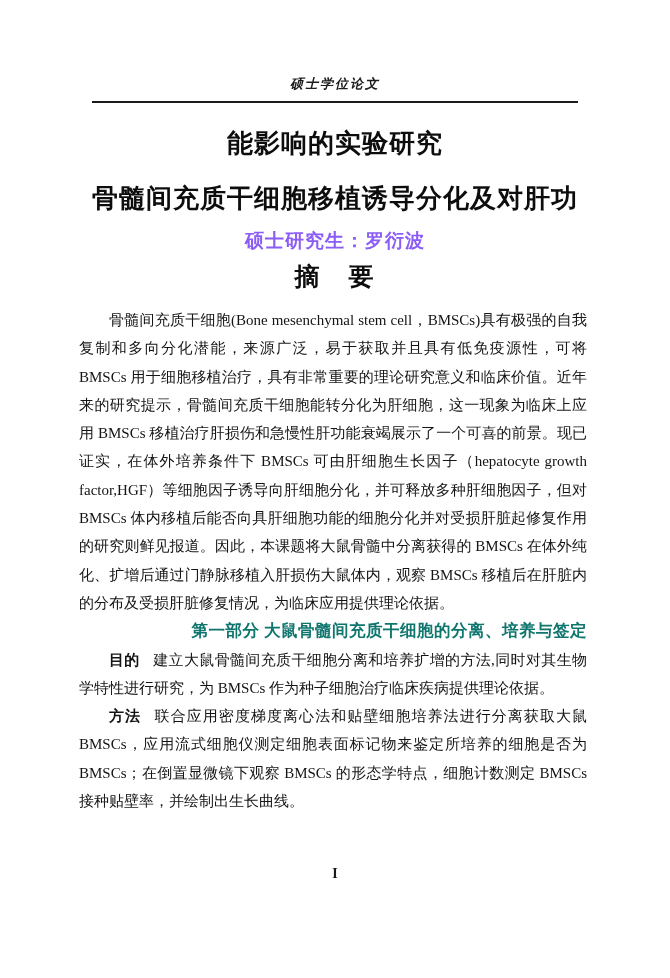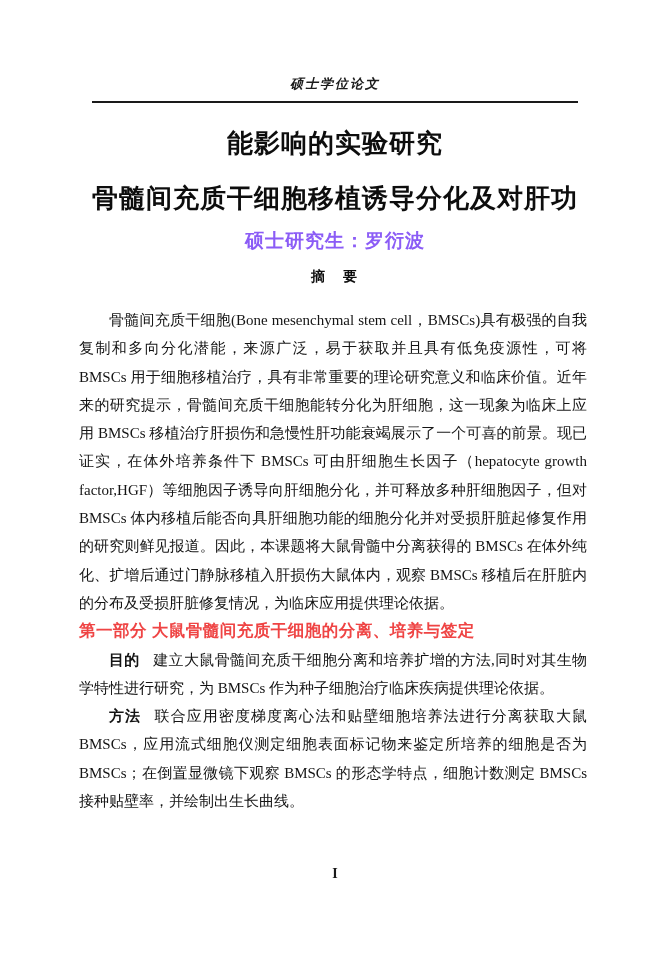--- a/index.html
+++ b/index.html
@@ -47,21 +47,21 @@
     text-align: center;
     font-size: 19px;
     font-weight: bold;
     line-height: 30px;
     letter-spacing: 1px;
     color: #8b5cf6;
   }
   .abstract-label {
     margin-top: 6px;
     text-align: center;
-    font-size: 14px;
+    font-size: 25px;
     font-weight: bold;
     line-height: 30px;
     letter-spacing: 2px;
     color: #0d0d0d;
   }
   .text-block {
     width: 508px;
     margin: 14px 0 0 79px;
   }
   .body-para {
@@ -70,24 +70,24 @@
     line-height: 28.3px;
     text-align: justify;
     text-indent: 2em;
     color: #141414;
   }
   .section-heading {
     margin: 0;
     font-size: 16.5px;
     font-weight: bold;
     line-height: 28.3px;
-    text-align: left;
+    text-align: right;
     text-indent: 0;
     letter-spacing: 0.5px;
-    color: #ef4444;
+    color: #0f766e;
   }
   .lead {
     font-weight: bold;
     margin-right: 0.9em;
   }
   .page-number {
     position: absolute;
     top: 866px;
     left: 0;
     width: 100%;

